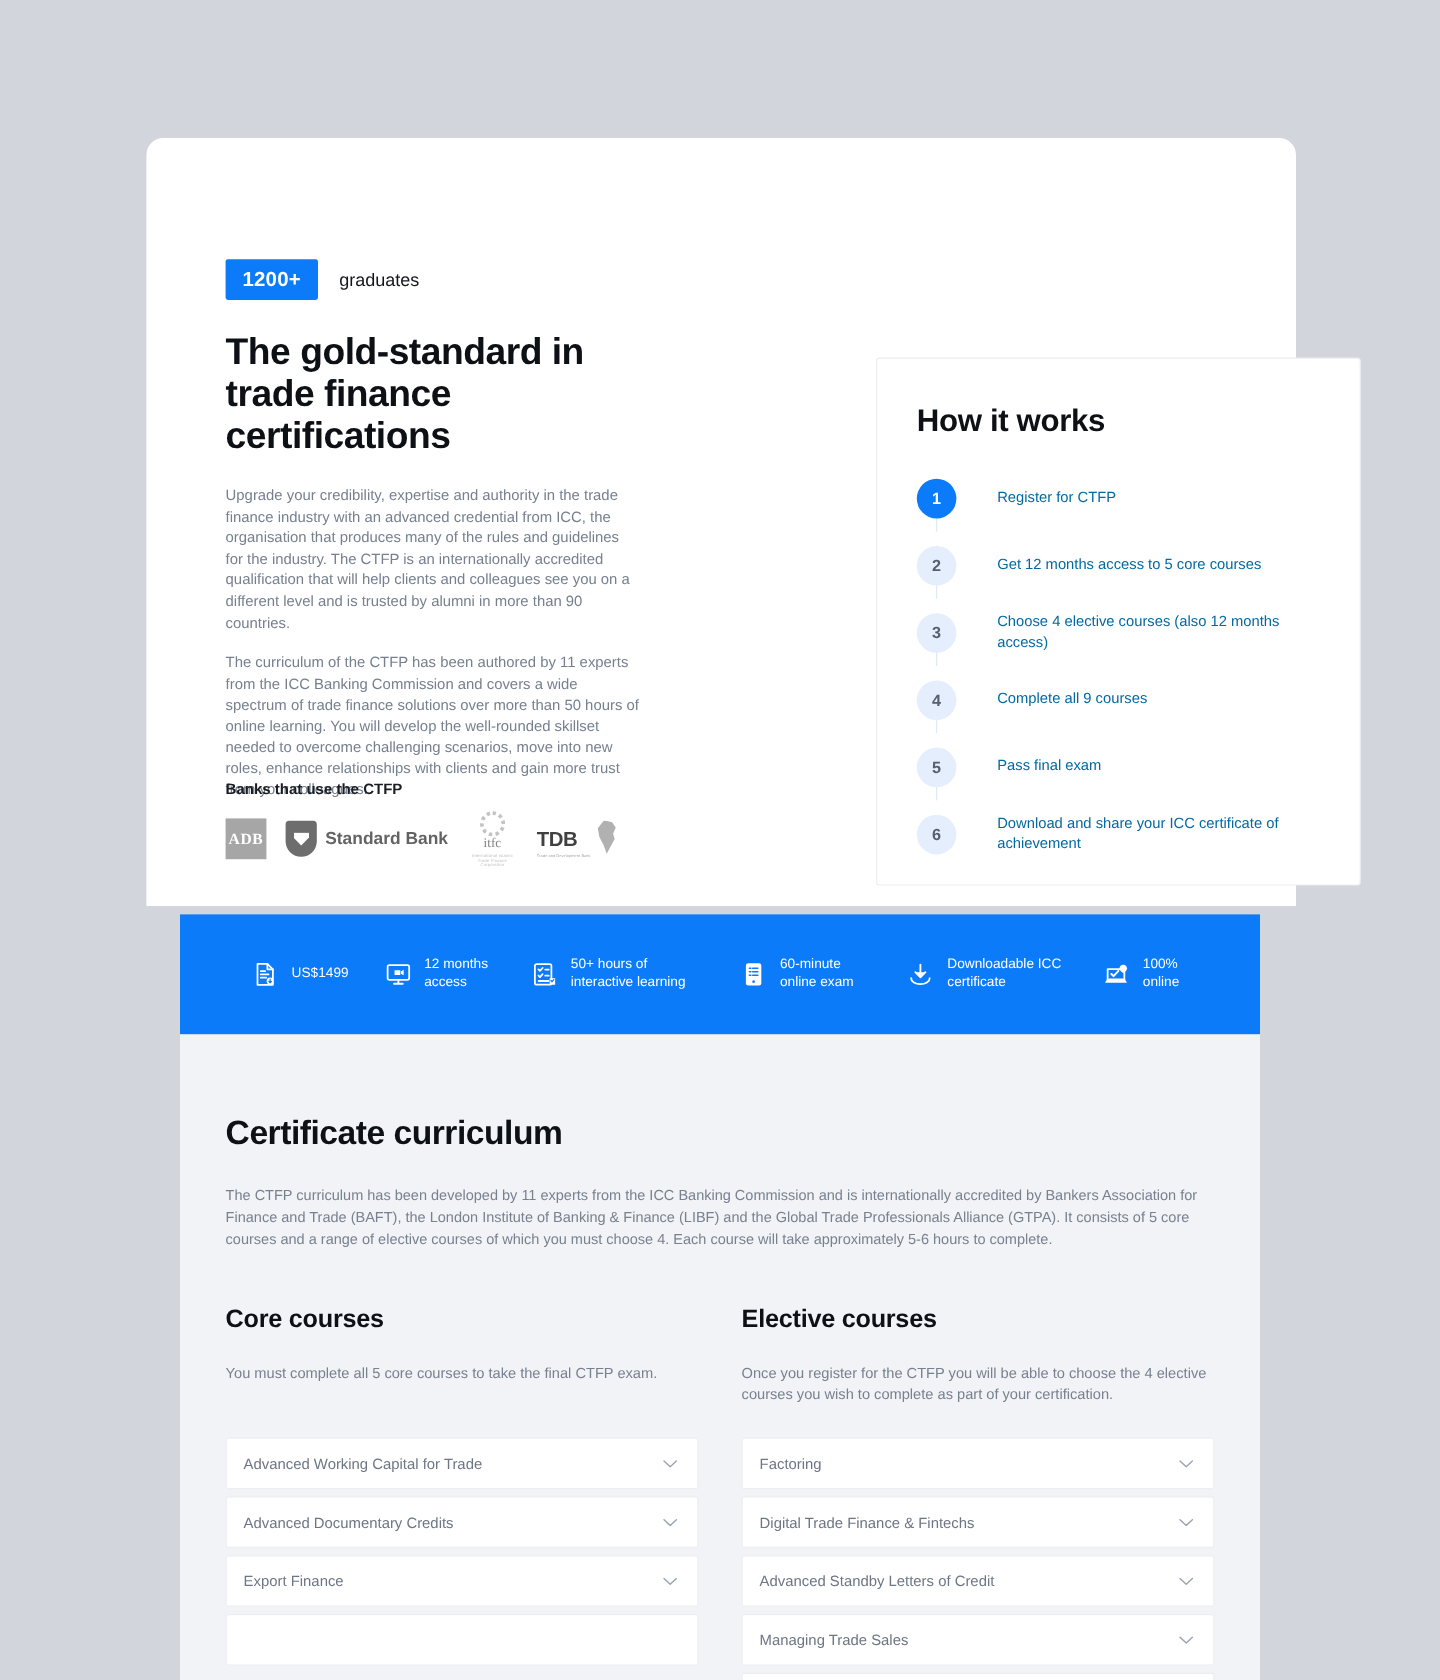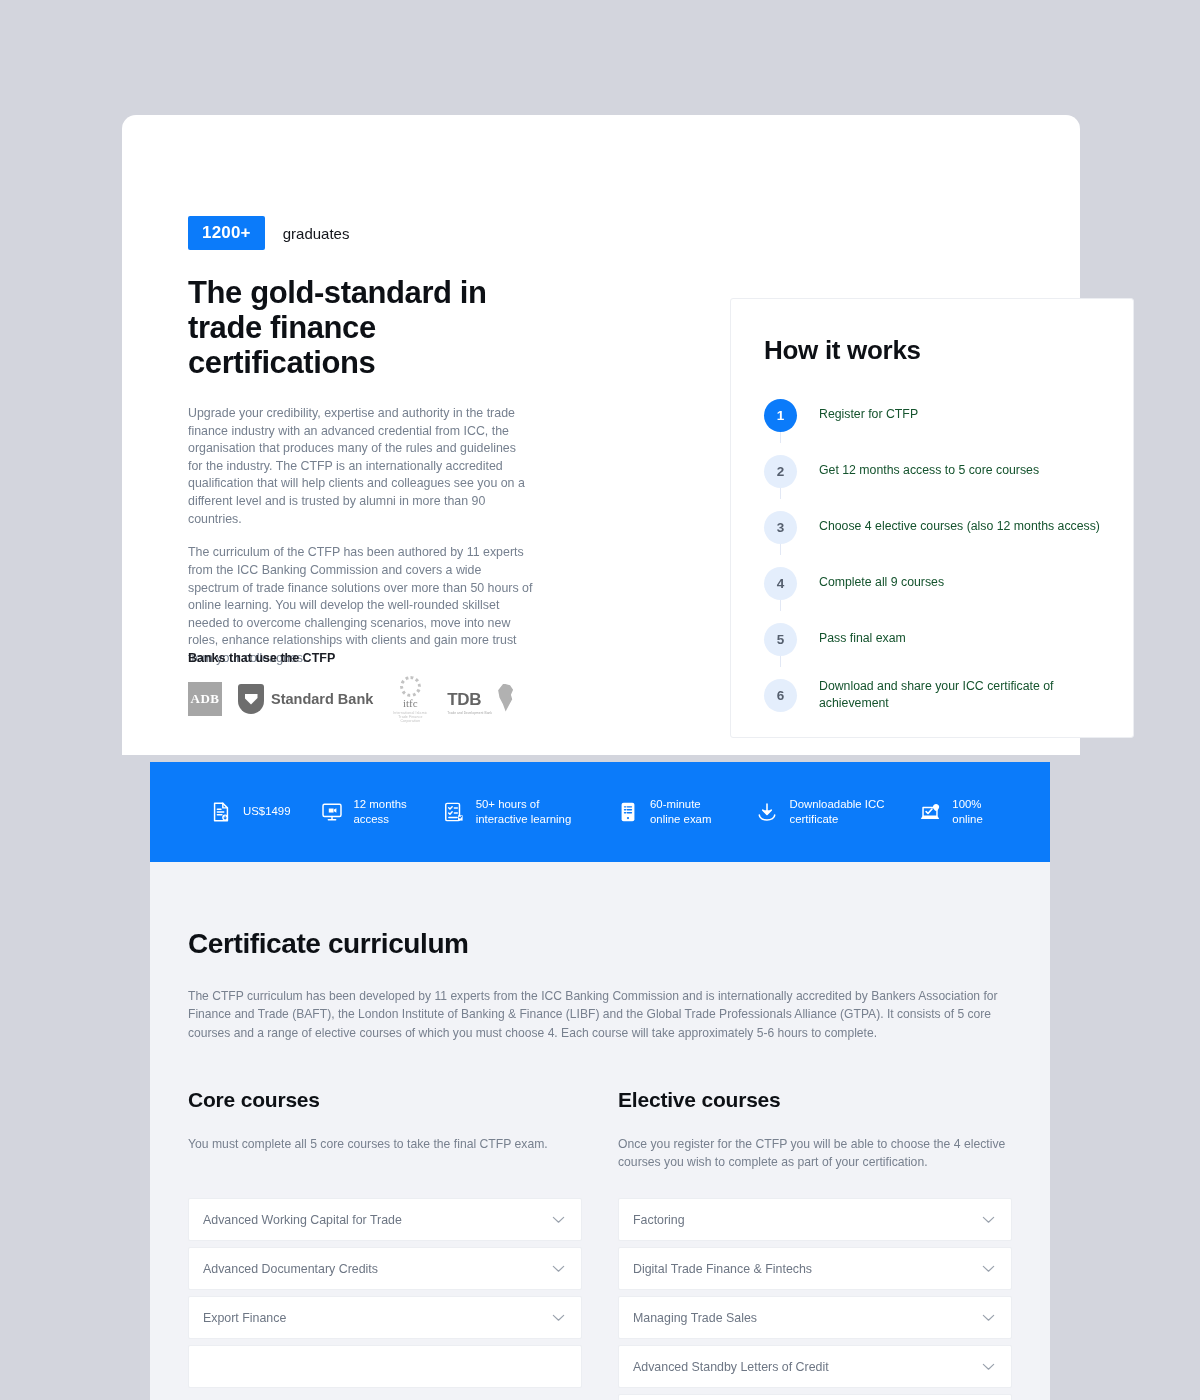--- a/index.html
+++ b/index.html
@@ -73,21 +73,21 @@
 
   .logo-itfc { text-align: center; width: 42px; }
   .itfc-sun {
     width: 21px; height: 21px; margin: 0 auto 1px;
     border-radius: 50%; border: 3px dotted #b3b6bd;
   }
   .itfc-word { font-family: "Liberation Serif", serif; font-size: 11px; color: #63676e; line-height: 1; }
   .itfc-sub { font-size: 3.4px; color: #aeb1b8; letter-spacing: .2px; margin-top: 2px; }
 
   .logo-tdb { display: flex; align-items: flex-end; gap: 2px; }
-  .tdb-word { font-size: 17px; font-weight: 700; color: #a21caf; letter-spacing: -.4px; line-height: 1; }
+  .tdb-word { font-size: 17px; font-weight: 700; color: #0f172a; letter-spacing: -.4px; line-height: 1; }
   .tdb-sub { font-size: 3.2px; color: #8a8e96; display: block; margin-top: 3px; letter-spacing: .1px; }
   .tdb-africa {
     width: 22px; height: 28px; background: #9ba0a8;
     clip-path: polygon(42% 0,72% 6%,86% 22%,76% 40%,82% 56%,64% 82%,52% 100%,40% 74%,24% 50%,18% 24%);
     margin-bottom: 3px;
   }
 
   
   .hiw {
     position: absolute; left: 608px; top: 183px;
@@ -106,21 +106,21 @@
   }
   .step:last-child .step-line { display: none; }
   .step-num {
     flex: 0 0 auto; width: 33px; height: 33px; border-radius: 50%;
     background: #e4eefc; color: #555f6e;
     display: flex; align-items: center; justify-content: center;
     font-size: 13.5px; font-weight: 700; z-index: 1;
   }
   .step.active .step-num { background: #0b7bfa; color: #ffffff; }
   .step-text {
-    margin-left: 22px; font-size: 12.3px; line-height: 1.42; color: #14532d;
+    margin-left: 34px; font-size: 12.3px; line-height: 1.42; color: #0369a1;
   }
 
   
   .blue-bar {
     position: absolute; left: 150px; top: 762px;
     width: 900px; height: 100px; background: #0b7bfa;
     display: flex; align-items: center; padding: 0 60px;
   }
   .feat { display: flex; align-items: center; gap: 11px; margin-right: 30px; }
   .feat:last-child { margin-right: 0; }
@@ -394,30 +394,30 @@
             <div class="acc">
               <span class="acc-label">Digital Trade Finance &amp; Fintechs</span>
               <span class="chev">
                 <svg viewBox="0 0 14 9" fill="none" stroke="currentColor" stroke-width="1.3" stroke-linecap="round" stroke-linejoin="round">
                     <path d="M1.2 1.6L7 7 12.8 1.6"></path>
                   </svg>
               </span>
             </div>
 
             <div class="acc">
+              <span class="acc-label">Advanced Standby Letters of Credit</span>
+              <span class="chev">
+                <svg viewBox="0 0 14 9" fill="none" stroke="currentColor" stroke-width="1.3" stroke-linecap="round" stroke-linejoin="round">
+                    <path d="M1.2 1.6L7 7 12.8 1.6"></path>
+                  </svg>
+              </span>
+            </div>
+
+            <div class="acc">
               <span class="acc-label">Managing Trade Sales</span>
-              <span class="chev">
-                <svg viewBox="0 0 14 9" fill="none" stroke="currentColor" stroke-width="1.3" stroke-linecap="round" stroke-linejoin="round">
-                    <path d="M1.2 1.6L7 7 12.8 1.6"></path>
-                  </svg>
-              </span>
-            </div>
-
-            <div class="acc">
-              <span class="acc-label">Advanced Standby Letters of Credit</span>
               <span class="chev">
                 <svg viewBox="0 0 14 9" fill="none" stroke="currentColor" stroke-width="1.3" stroke-linecap="round" stroke-linejoin="round">
                     <path d="M1.2 1.6L7 7 12.8 1.6"></path>
                   </svg>
               </span>
             </div>
 
             <div class="acc">
               
               

